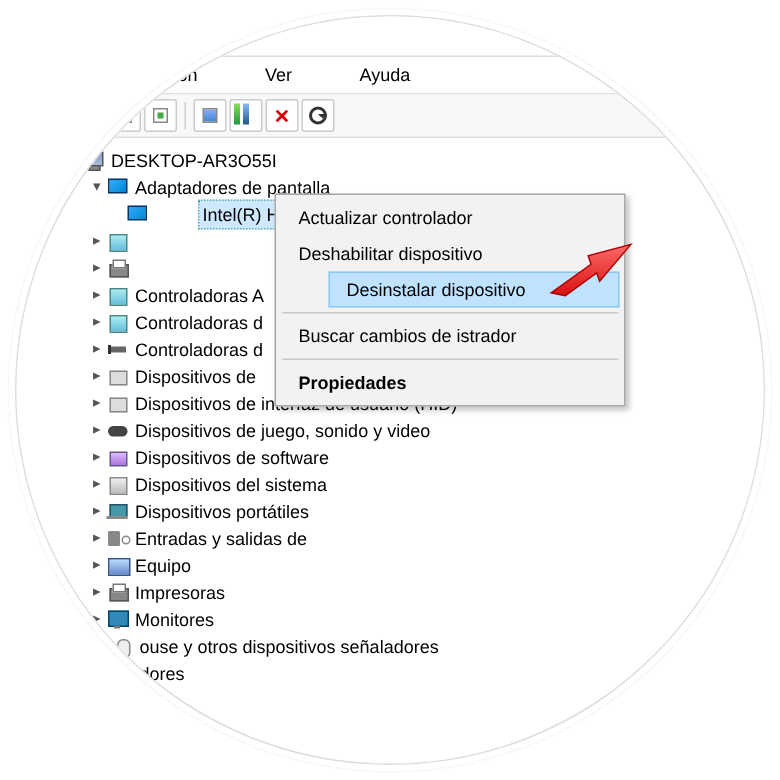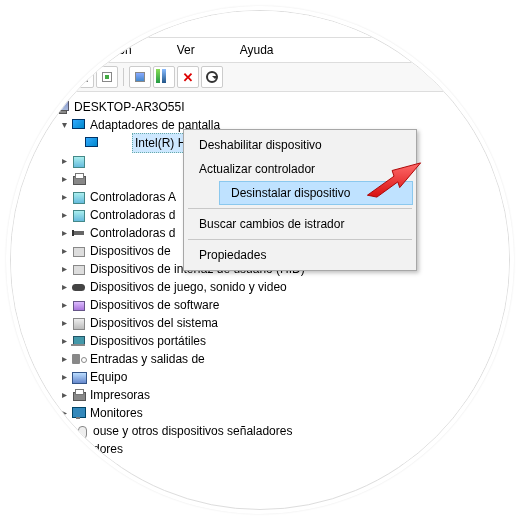--- a/index.html
+++ b/index.html
@@ -169,21 +169,21 @@
     padding: 5px 12px;
     font-size: 12px;
     white-space: nowrap;
   }
   .ctxitem.highlight {
     background: #bfe2ff;
     border: 1px solid #8bc8ee;
     padding: 4px 11px;
     margin-left: 32px;
   }
-  .ctxitem.bold { font-weight: normal; }
+  .ctxitem.bold { font-weight: bold; }
   .ctxsep {
     height: 1px;
     background: #c8c8c8;
     margin: 3px 1px;
   }
   
   .arrow {
     position: absolute;
     left: 354px;
     top: 150px;
@@ -361,22 +361,22 @@
         <span>ouse y otros dispositivos señaladores</span>
       </div>
       <div class="node">
         <span class="indent" style="width:80px"></span>
         <span>dores</span>
       </div>
     </div>
   </div>
 
   <div class="ctxmenu">
+    <div class="ctxitem">Actualizar controlador</div>
     <div class="ctxitem">Deshabilitar dispositivo</div>
-    <div class="ctxitem">Actualizar controlador</div>
     <div class="ctxitem highlight">Desinstalar dispositivo</div>
     <div class="ctxsep"></div>
     <div class="ctxitem">Buscar cambios de istrador</div>
     <div class="ctxsep"></div>
     <div class="ctxitem bold">Propiedades</div>
   </div>
 
   <svg class="arrow" viewBox="0 0 60 40">
     <defs>
       <linearGradient id="g" x1="0" y1="0" x2="0" y2="1">

